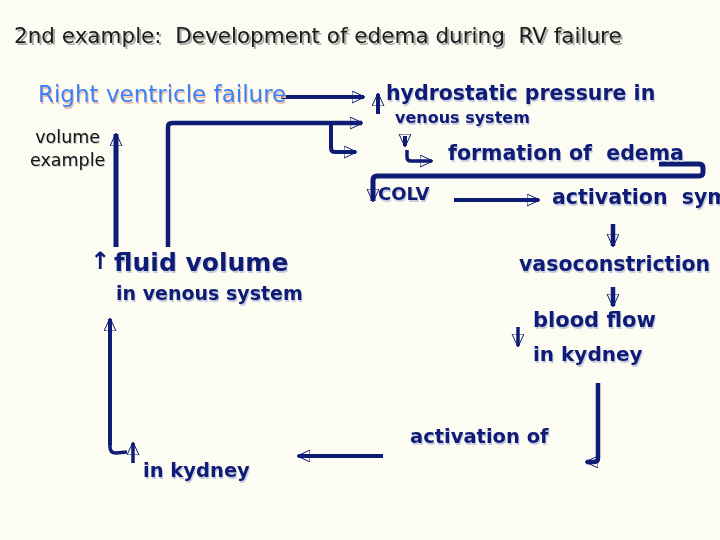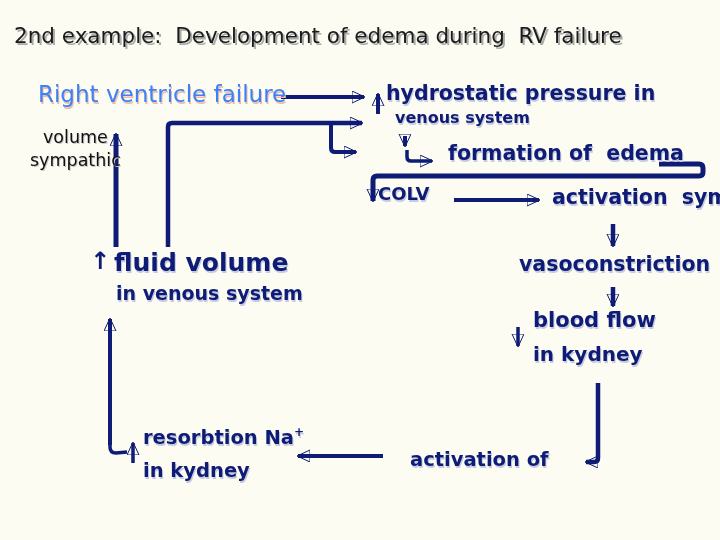--- a/index.html
+++ b/index.html
@@ -43,38 +43,37 @@
     <path d="M110,441 L110,447 Q110,453 116,453 L127,452" stroke-width="3.5"></path>
     <path d="M133,463 L133,443" stroke-width="3.5" marker-end="url(#ah)"></path>
     <path d="M383,456 L298,456" stroke-width="4" marker-end="url(#ah)"></path>
     <path d="M598,383 L598,458 Q598,462 594,462 L586,462" stroke-width="4.5" marker-end="url(#ah)"></path>
   </svg>
 
   <div class="txt black" style="left:14px;top:24px;font-size:21.5px;">2nd example:  Development of edema during  RV failure</div>
 
   <div class="txt red" style="left:38px;top:82px;font-size:23px;">Right ventricle failure</div>
 
-  <div class="txt plain" style="left:30px;top:126px;font-size:17.5px;line-height:23px;text-align:center;"><span>volume</span><br><span>sympathic</span></div>
+  <div class="txt plain" style="left:30px;top:126px;font-size:17.5px;line-height:23px;text-align:center;"><span>volume</span><br><span>example</span></div>
 
   <div class="txt navy" style="left:386px;top:82px;font-size:20.5px;">hydrostatic pressure in</div>
   <div class="txt navy" style="left:395px;top:109px;font-size:16px;">venous system</div>
 
   <div class="txt navy" style="left:448px;top:142px;font-size:20.5px;text-align:center;">formation of  edema</div>
 
   <div class="txt navy" style="left:378px;top:184px;font-size:18px;">COLV</div>
 
   <div class="txt navy" style="left:552px;top:186px;font-size:20.5px;">activation  sympathic</div>
 
   <div class="txt navy" style="left:90px;top:248px;font-size:24px;text-shadow:none;">↑</div>
   <div class="txt navy" style="left:114px;top:249px;font-size:25px;">fluid volume</div>
   <div class="txt navy" style="left:519px;top:253px;font-size:20.5px;">vasoconstriction</div>
 
   <div class="txt navy" style="left:116px;top:283px;font-size:19px;">in venous system</div>
 
   <div class="txt navy" style="left:533px;top:309px;font-size:21px;">blood flow</div>
   <div class="txt navy" style="left:533px;top:343px;font-size:20px;">in kydney</div>
 
-  <div class="txt navy" style="left:143px;top:426px;font-size:19.5px;"><span>resorbtion Na</span><sup class="sp">+</sup></div>
   <div class="txt navy" style="left:143px;top:460px;font-size:19.5px;">in kydney</div>
 
-  <div class="txt navy" style="left:410px;top:426px;font-size:19.5px;margin-top:23px;">activation of</div>
+  <div class="txt navy" style="left:410px;top:426px;font-size:19.5px;">activation of</div>
 
 </div>
 
 </body></html>

